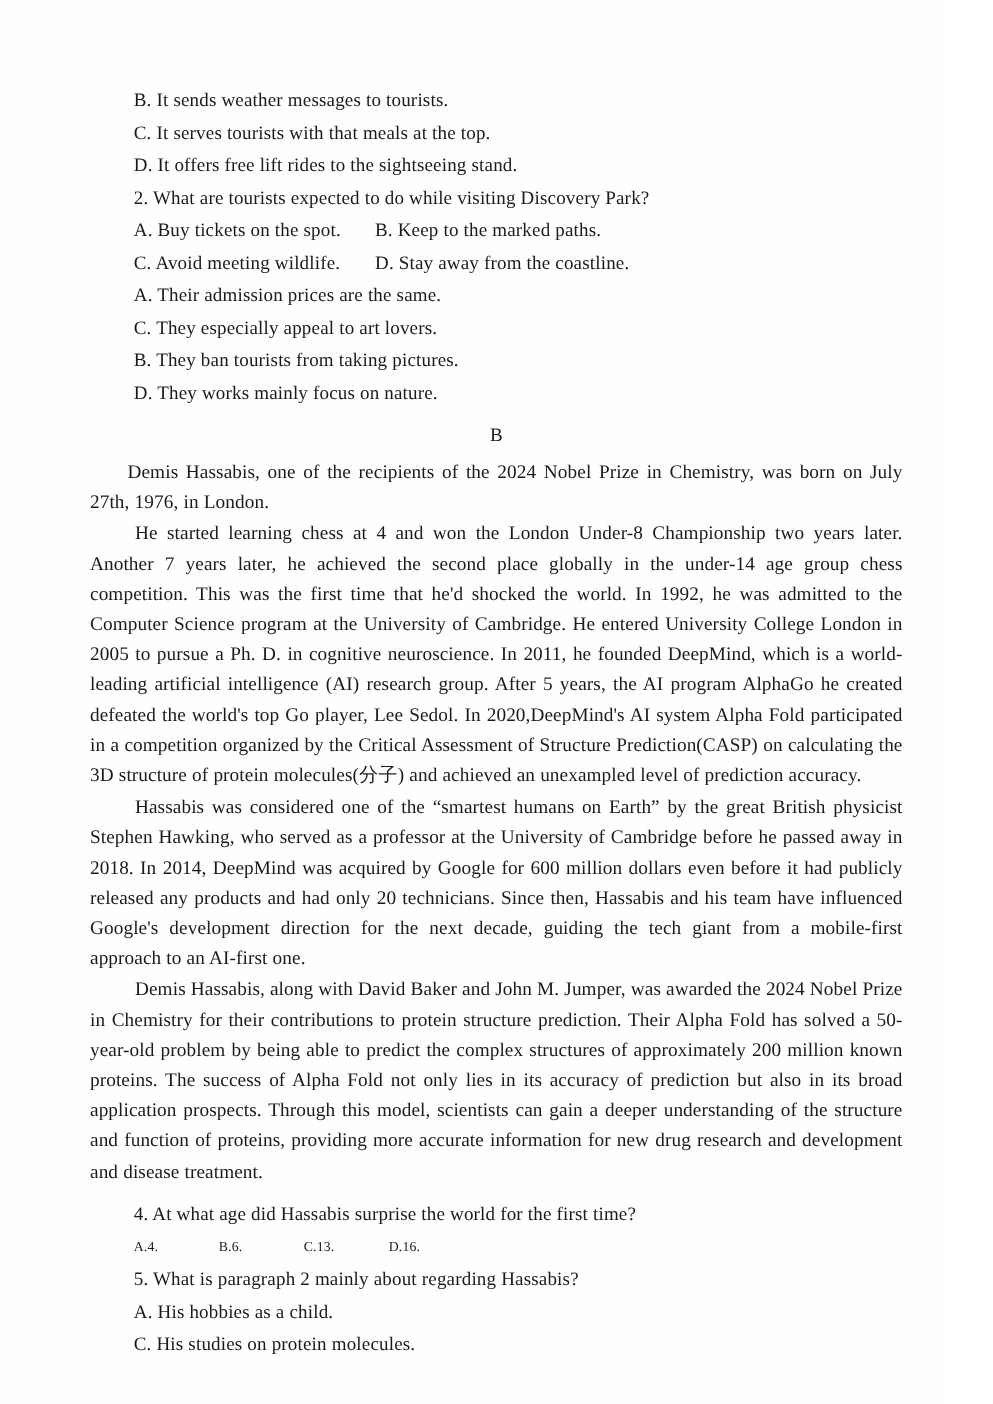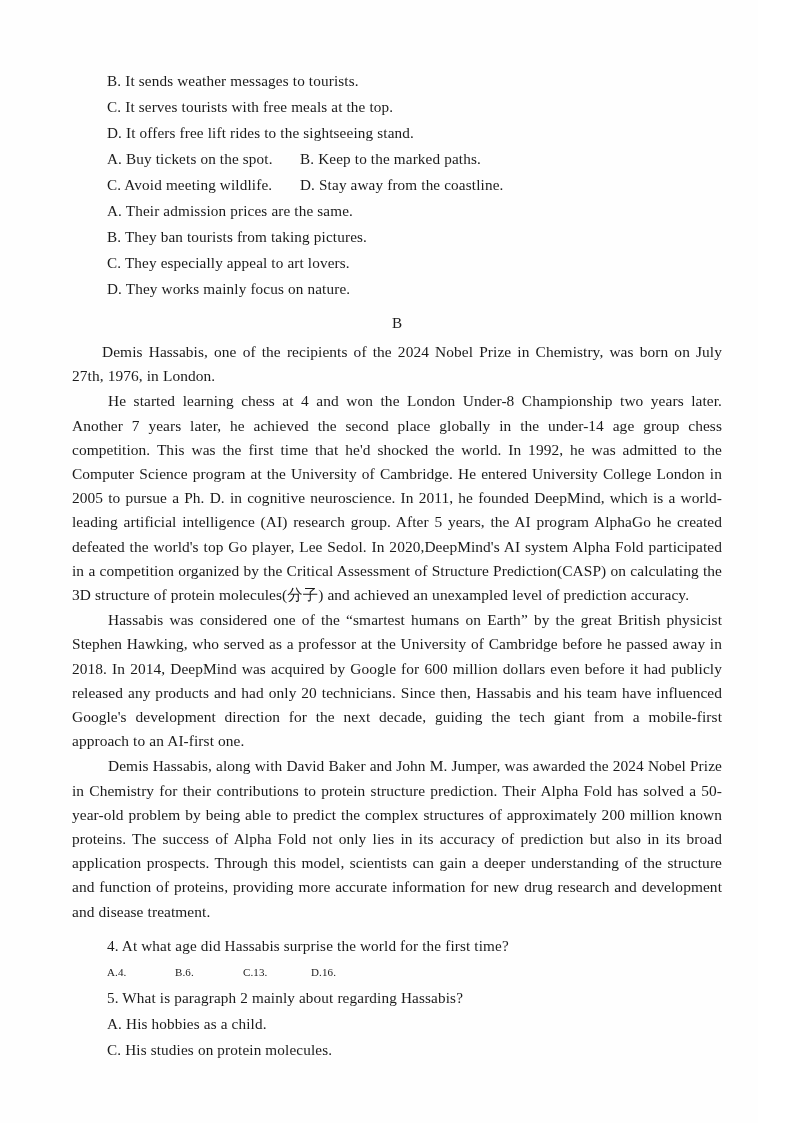--- a/index.html
+++ b/index.html
@@ -81,35 +81,36 @@
   .para + .para { margin-top: 1px; }
   .gap-md { height: 9px; }
 </style>
 </head>
 <body>
 
 <div class="page">
   <div class="content">
 
     <div class="qline">B. It sends weather messages to tourists.</div>
-    <div class="qline">C. It serves tourists with free meals at the top.</div>
+    <div class="qline">C. It serves tourists with that meals at the top.</div>
     <div class="qline">D. It offers free lift rides to the sightseeing stand.</div>
 
+    <div class="qline">2. What are tourists expected to do while visiting Discovery Park?</div>
     <div class="optrow">
       <span class="col-a">A. Buy tickets on the spot.</span>
       <span class="col-b">B. Keep to the marked paths.</span>
     </div>
     <div class="optrow">
       <span class="col-a">C. Avoid meeting wildlife.</span>
       <span class="col-b">D. Stay away from the coastline.</span>
     </div>
 
     <div class="qline">A. Their admission prices are the same.</div>
+    <div class="qline">C. They especially appeal to art lovers.</div>
     <div class="qline">B. They ban tourists from taking pictures.</div>
-    <div class="qline">C. They especially appeal to art lovers.</div>
     <div class="qline">D. They works mainly focus on nature.</div>
 
     <div class="section-letter">B</div>
 
     <p class="para first">Demis Hassabis, one of the recipients of the 2024 Nobel Prize in Chemistry, was born on July 27th, 1976, in London.</p>
     <p class="para">He started learning chess at 4 and won the London Under-8 Championship two years later. Another 7 years later, he achieved the second place globally in the under-14 age group chess competition. This was the first time that he'd shocked the world. In 1992, he was admitted to the Computer Science program at the University of Cambridge. He entered University College London in 2005 to pursue a Ph. D. in cognitive neuroscience. In 2011, he founded DeepMind, which is a world-leading artificial intelligence (AI) research group. After 5 years, the AI program AlphaGo he created defeated the world's top Go player, Lee Sedol. In 2020,DeepMind's AI system Alpha Fold participated in a competition organized by the Critical Assessment of Structure Prediction(CASP) on calculating the 3D structure of protein molecules(分子) and achieved an unexampled level of prediction accuracy.</p>
     <p class="para">Hassabis was considered one of the “smartest humans on Earth” by the great British physicist Stephen Hawking, who served as a professor at the University of Cambridge before he passed away in 2018. In 2014, DeepMind was acquired by Google for 600 million dollars even before it had publicly released any products and had only 20 technicians. Since then, Hassabis and his team have influenced Google's development direction for the next decade, guiding the tech giant from a mobile-first approach to an AI-first one.</p>
     <p class="para">Demis Hassabis, along with David Baker and John M. Jumper, was awarded the 2024 Nobel Prize in Chemistry for their contributions to protein structure prediction. Their Alpha Fold has solved a 50-year-old problem by being able to predict the complex structures of approximately 200 million known proteins. The success of Alpha Fold not only lies in its accuracy of prediction but also in its broad application prospects. Through this model, scientists can gain a deeper understanding of the structure and function of proteins, providing more accurate information for new drug research and development and disease treatment.</p>
 
     <div class="gap-md"></div>

